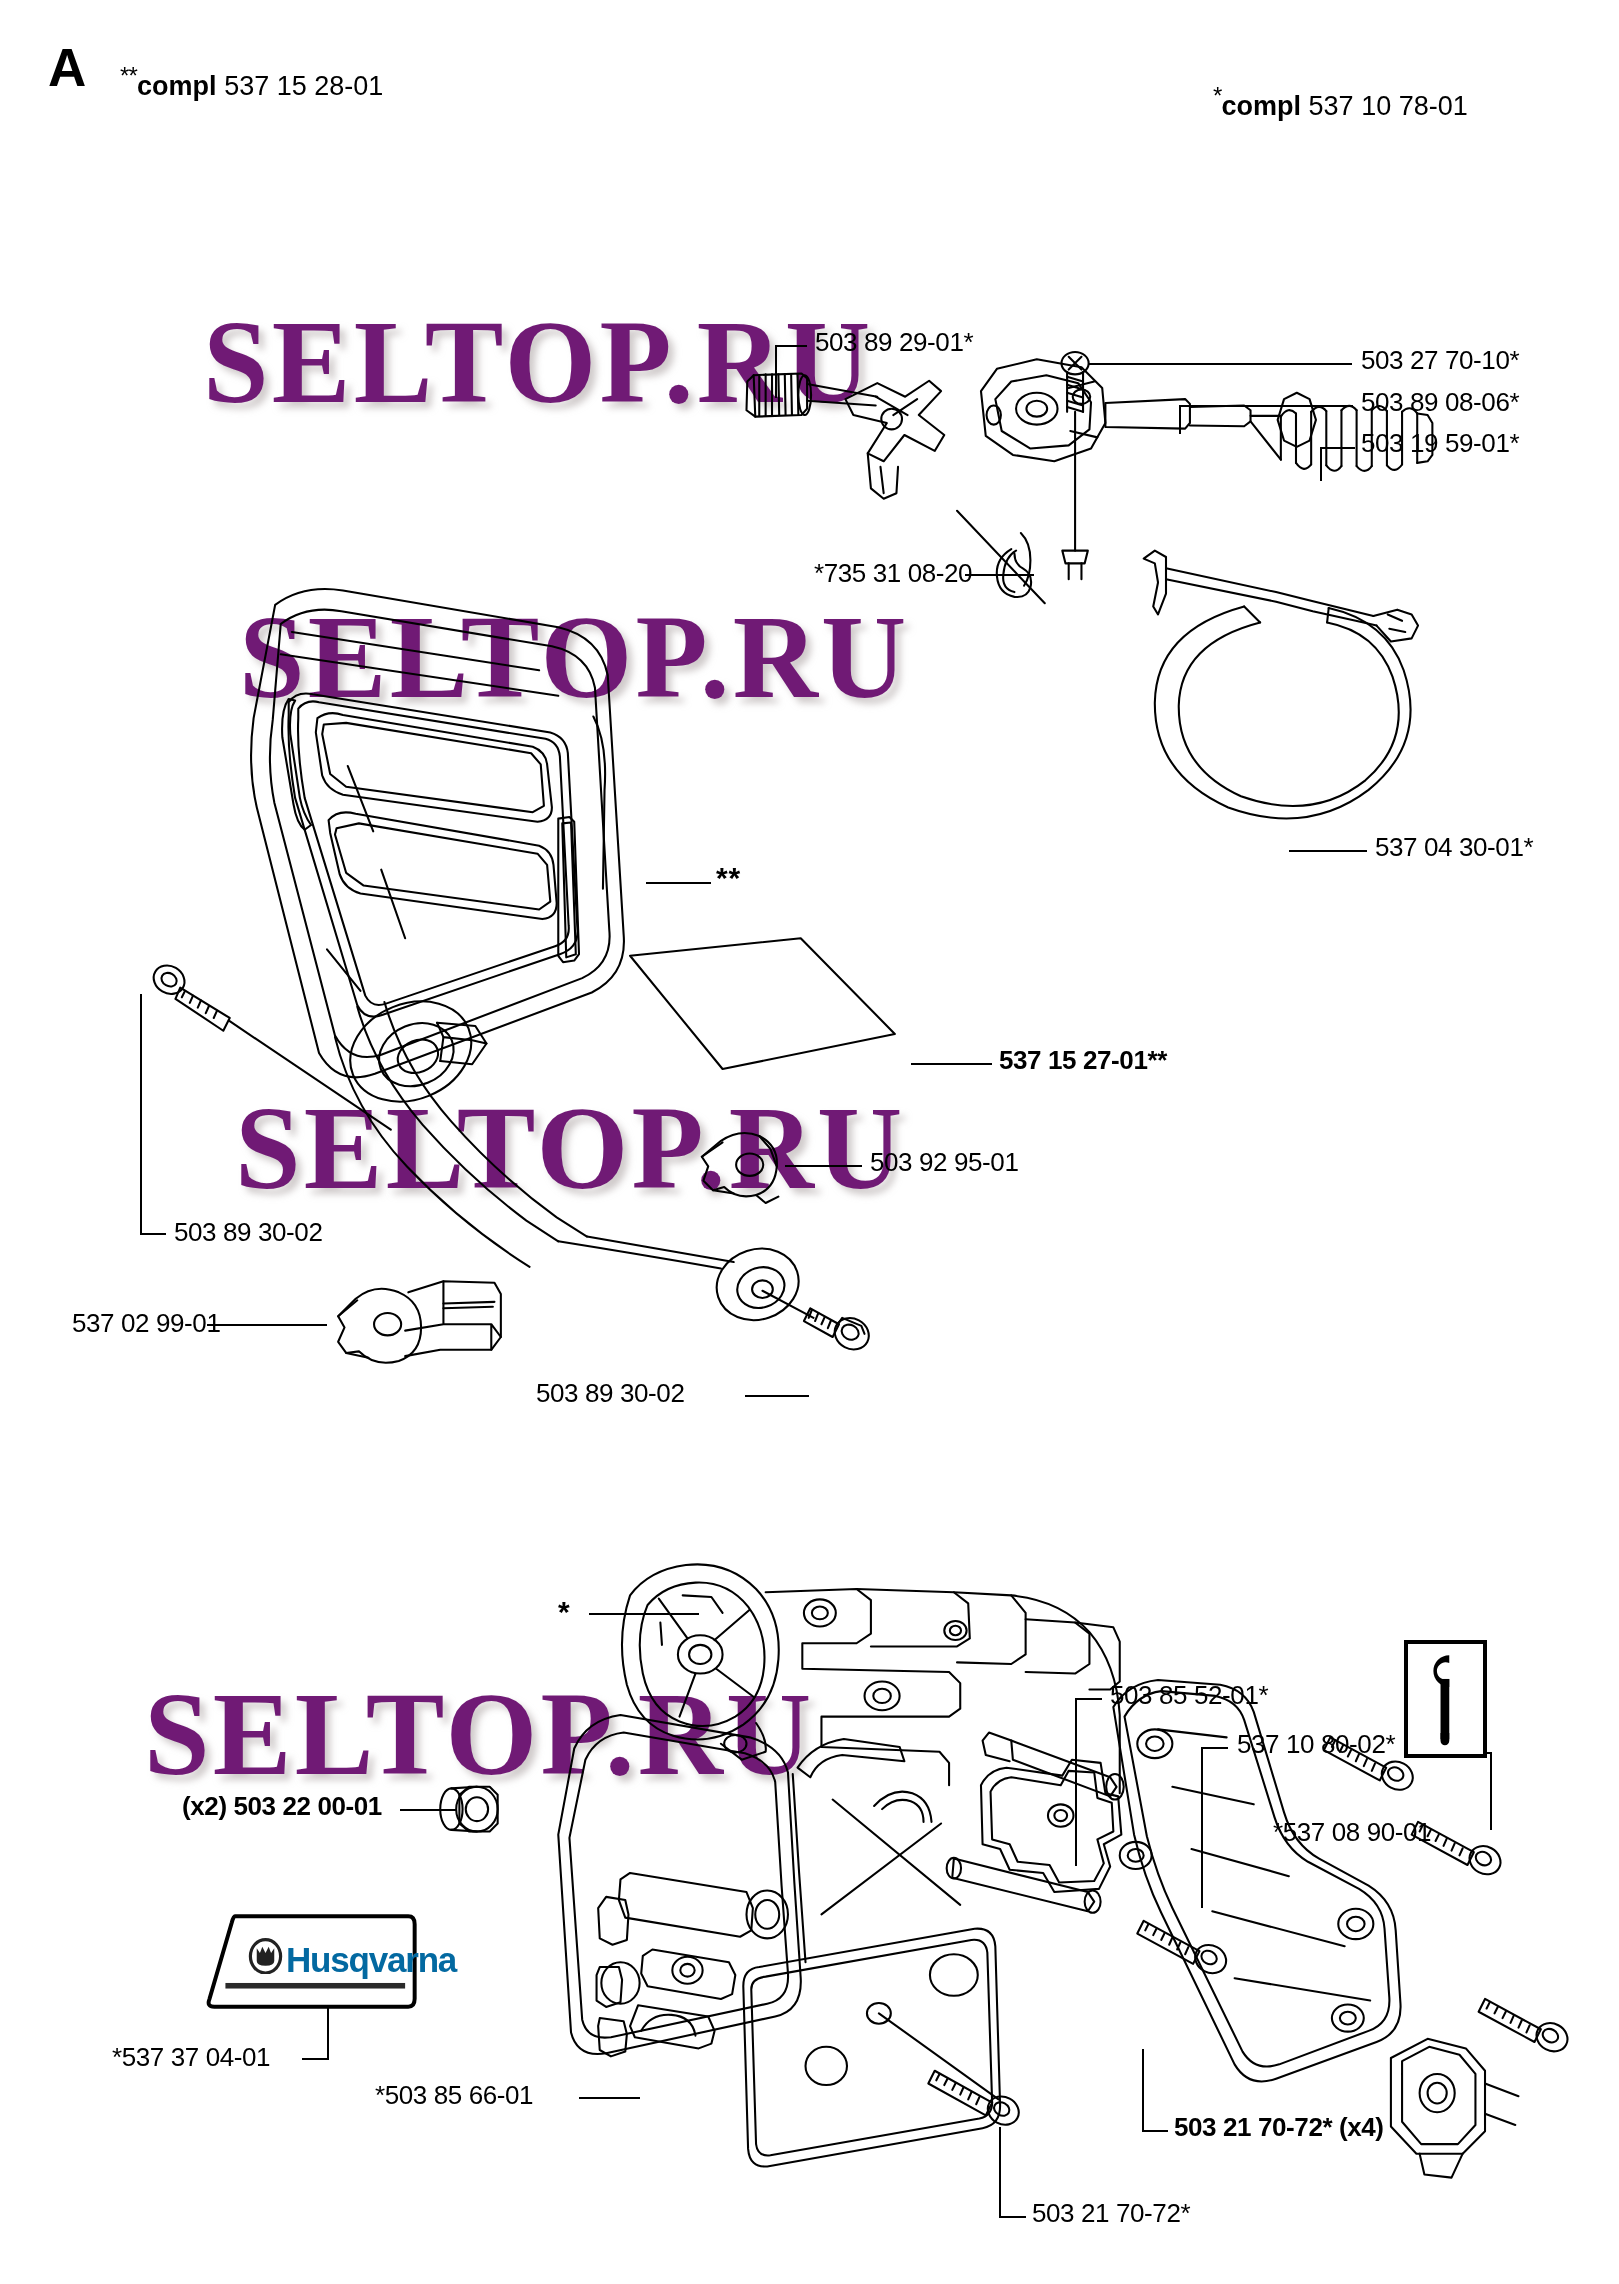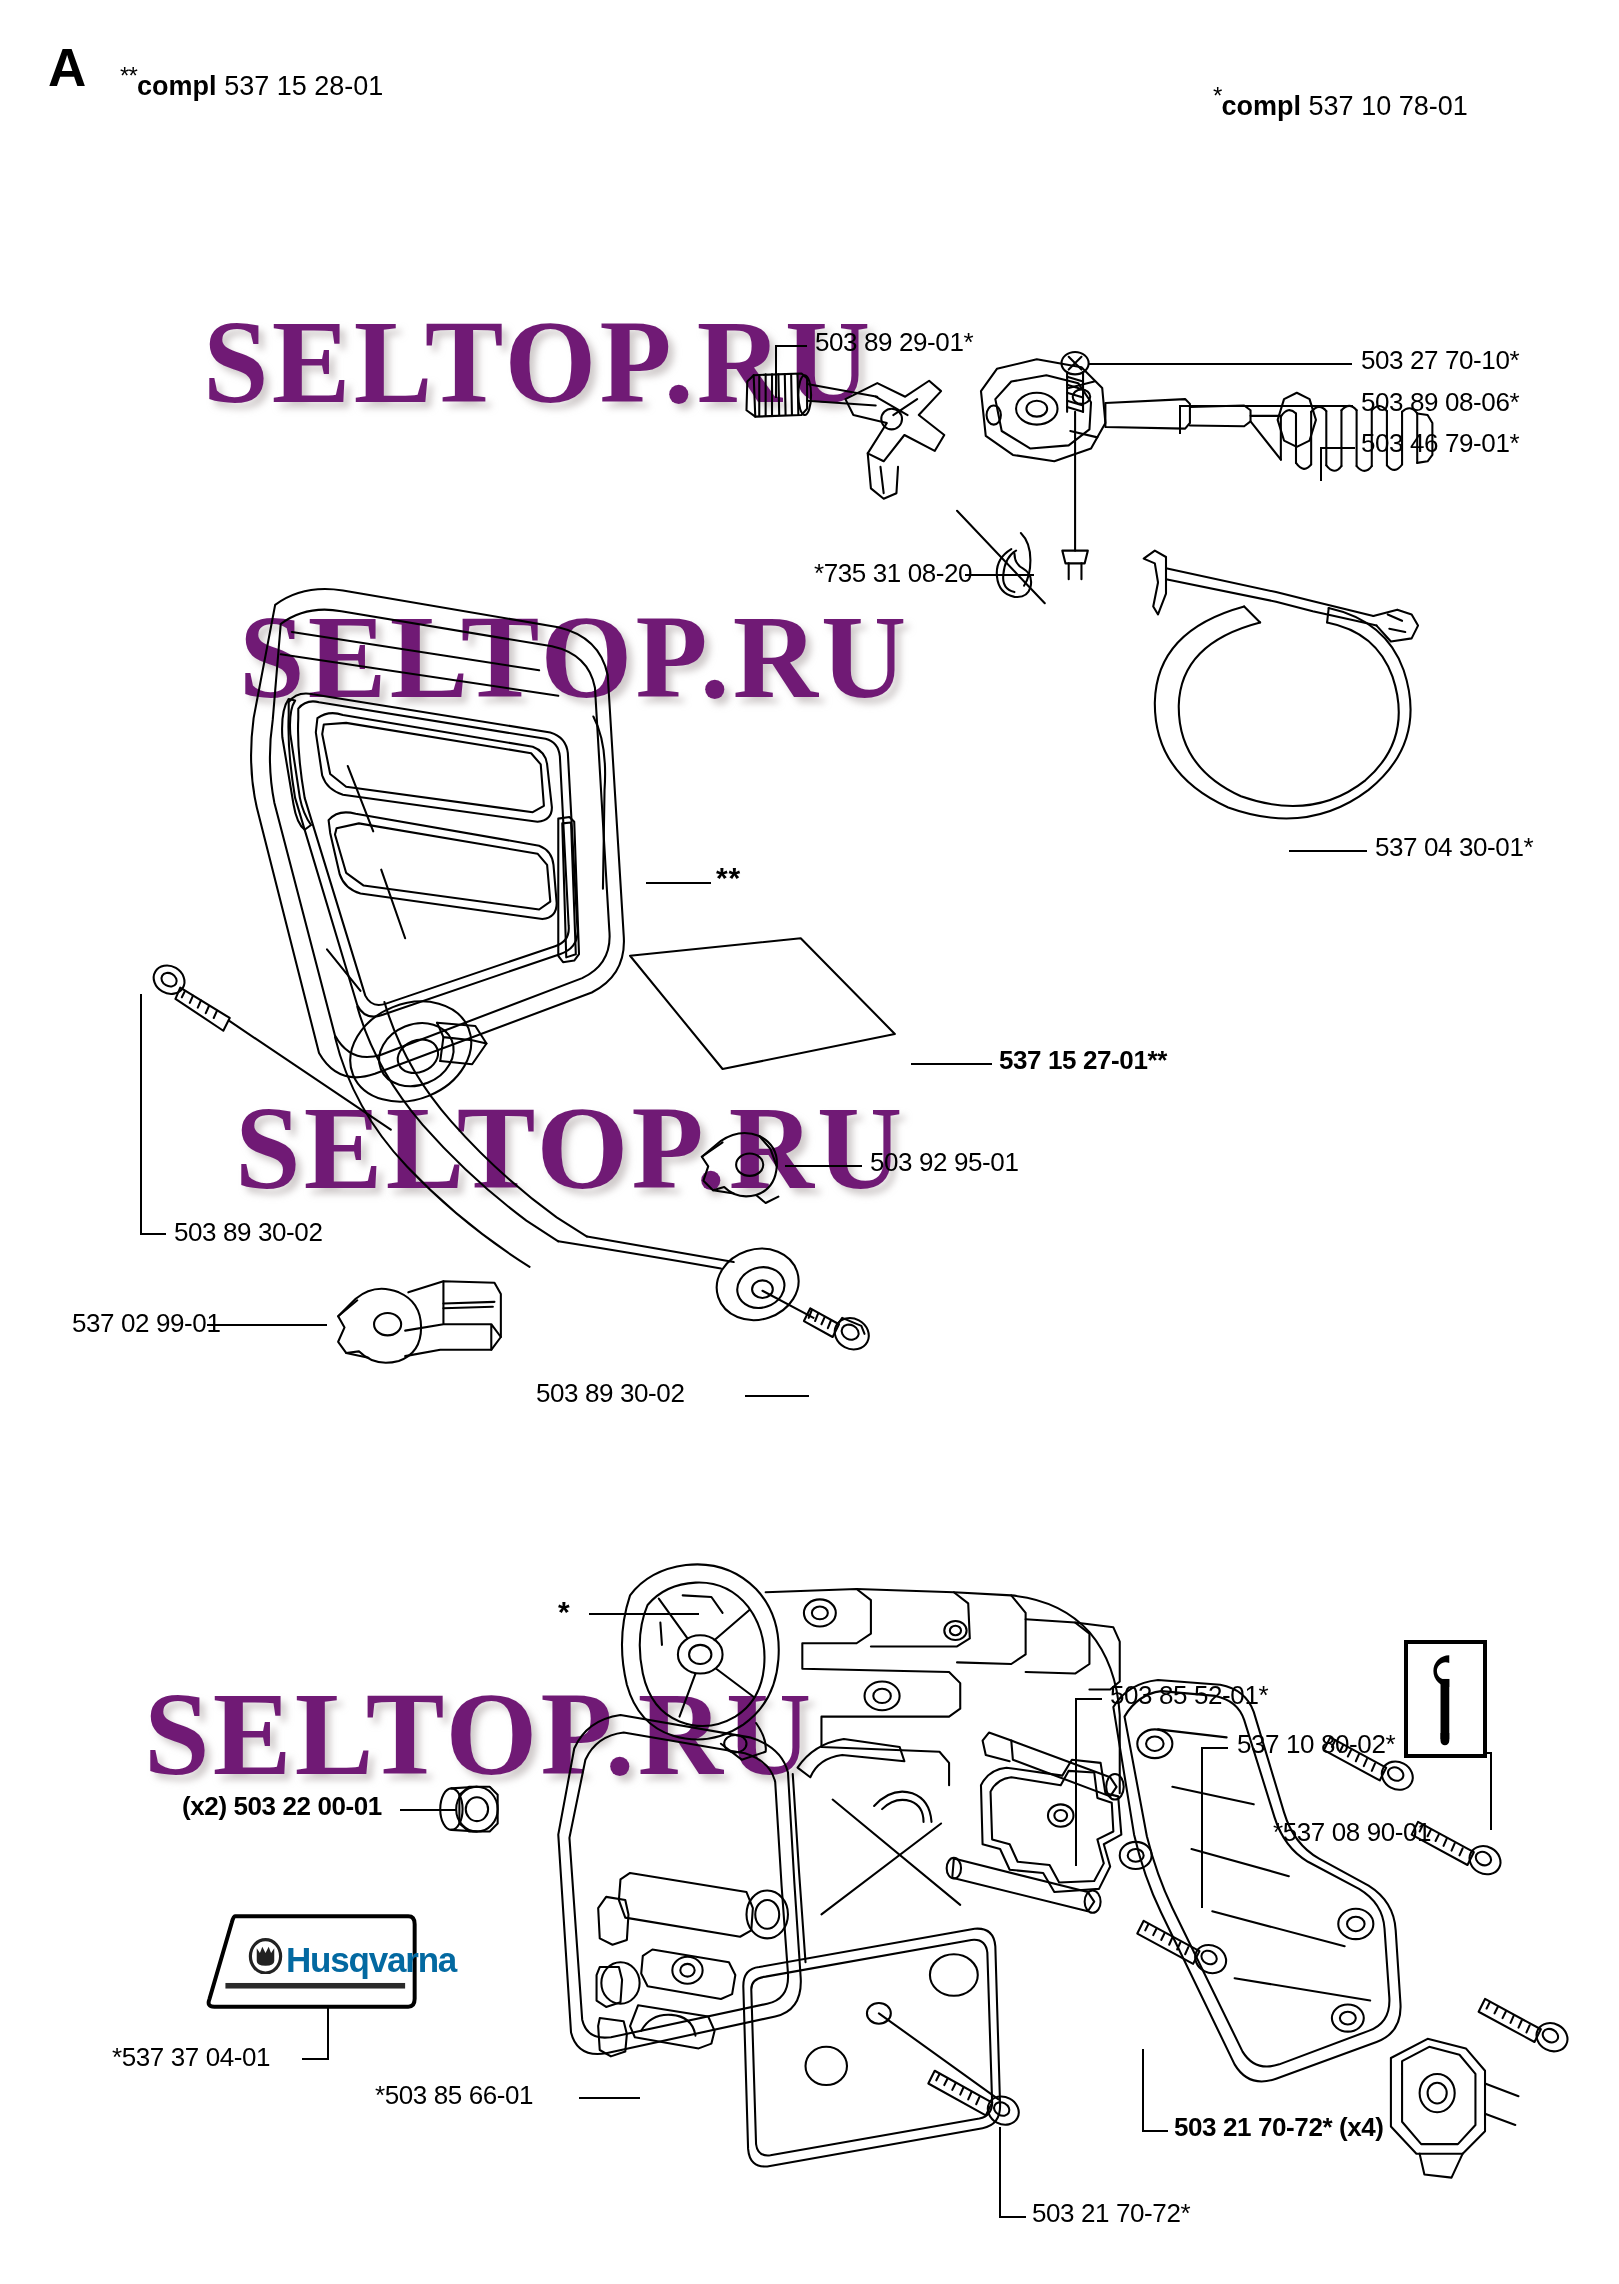--- a/index.html
+++ b/index.html
@@ -522,21 +522,21 @@
 
   <div class="ln v" style="left:999px; top:2127px; height:89px;"></div>
   <div class="ln h" style="left:999px; top:2216px; width:27px;"></div>
 
   <div class="lbl" style="left:815px; top:329px;">503 89 29-01*</div>
 
   <div class="lbl" style="left:1361px; top:347px;">503 27 70-10*</div>
 
   <div class="lbl" style="left:1361px; top:389px;">503 89 08-06*</div>
 
-  <div class="lbl" style="left:1361px; top:430px;">503 46 79-01*</div>
+  <div class="lbl" style="left:1361px; top:430px;">503 19 59-01*</div>
 
   <div class="lbl" style="left:778px; top:560px;margin-left:36px;">*735 31 08-20</div>
 
   <div class="lbl" style="left:1375px; top:834px;">537 04 30-01*</div>
 
   <div class="lbl bold" style="left:999px; top:1047px;">537 15 27-01**</div>
 
   <div class="lbl" style="left:870px; top:1149px;">503 92 95-01</div>
 
   <div class="lbl" style="left:174px; top:1219px;">503 89 30-02</div>

